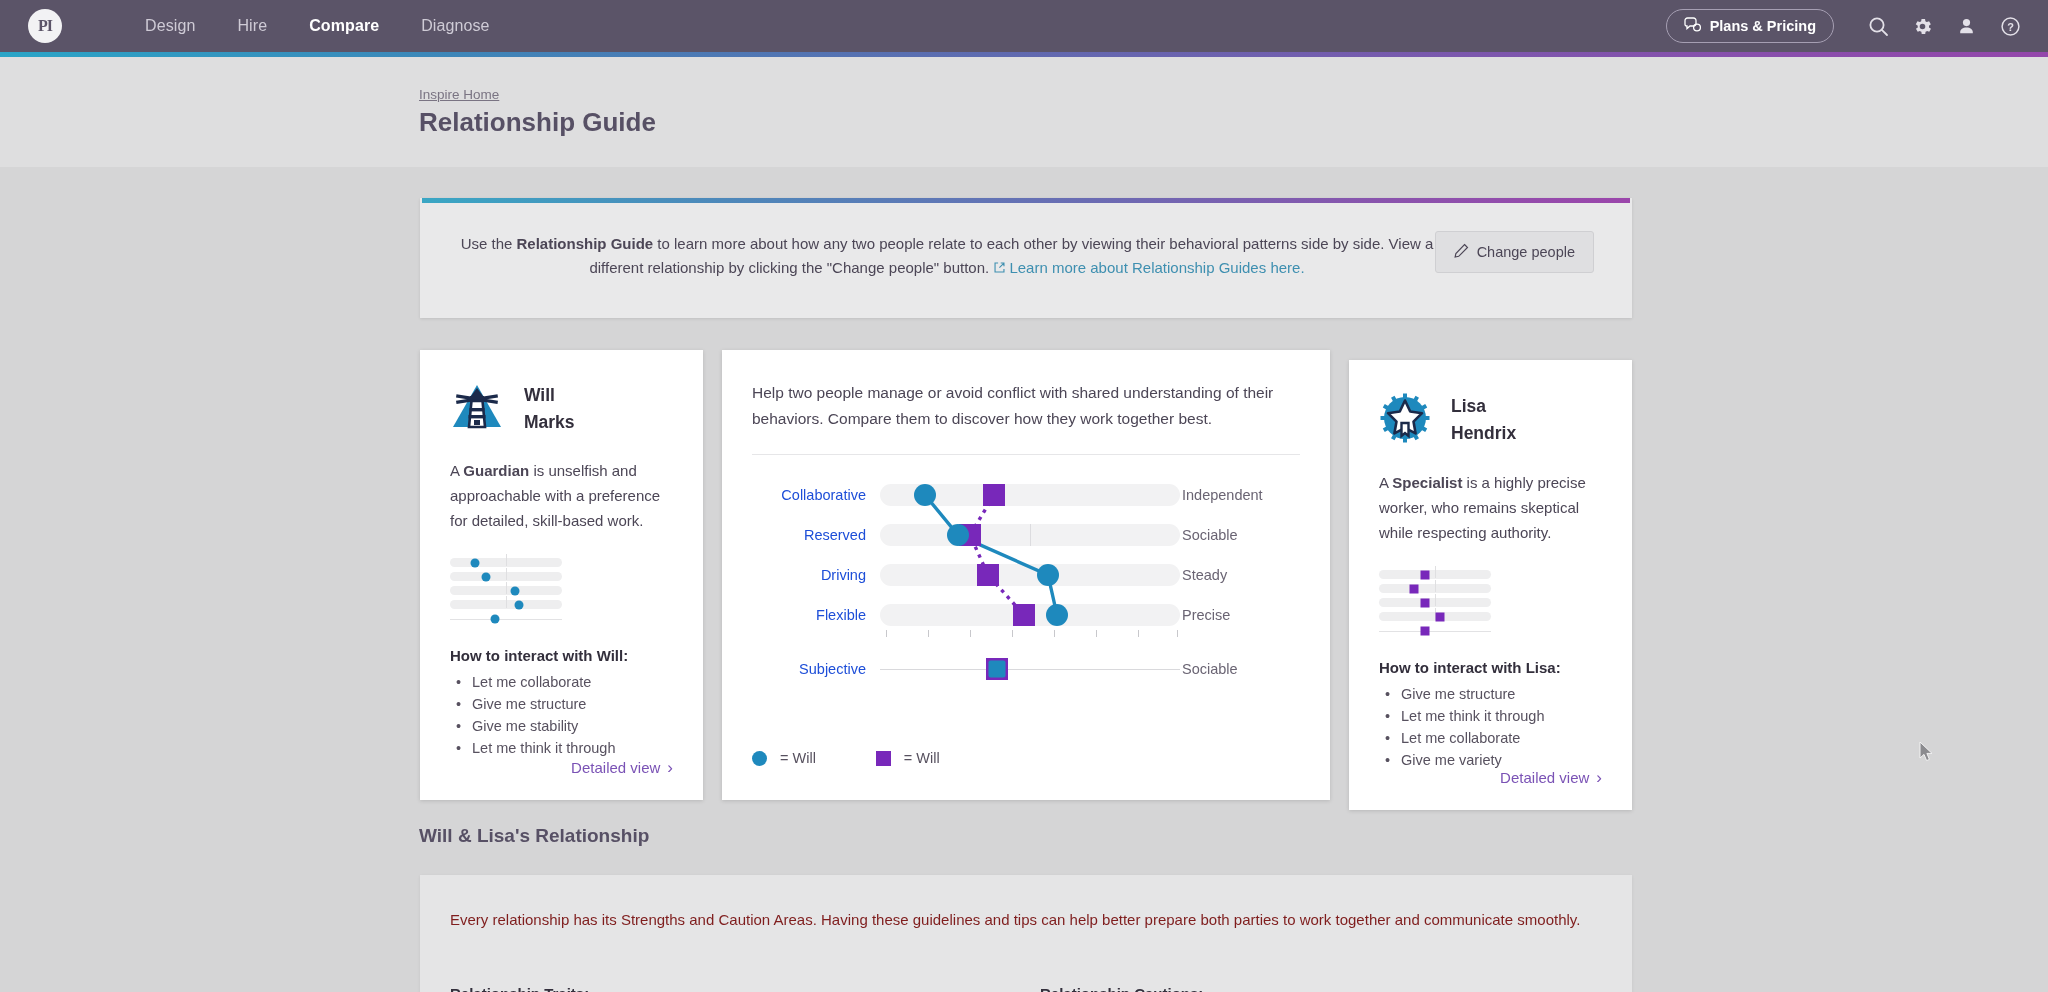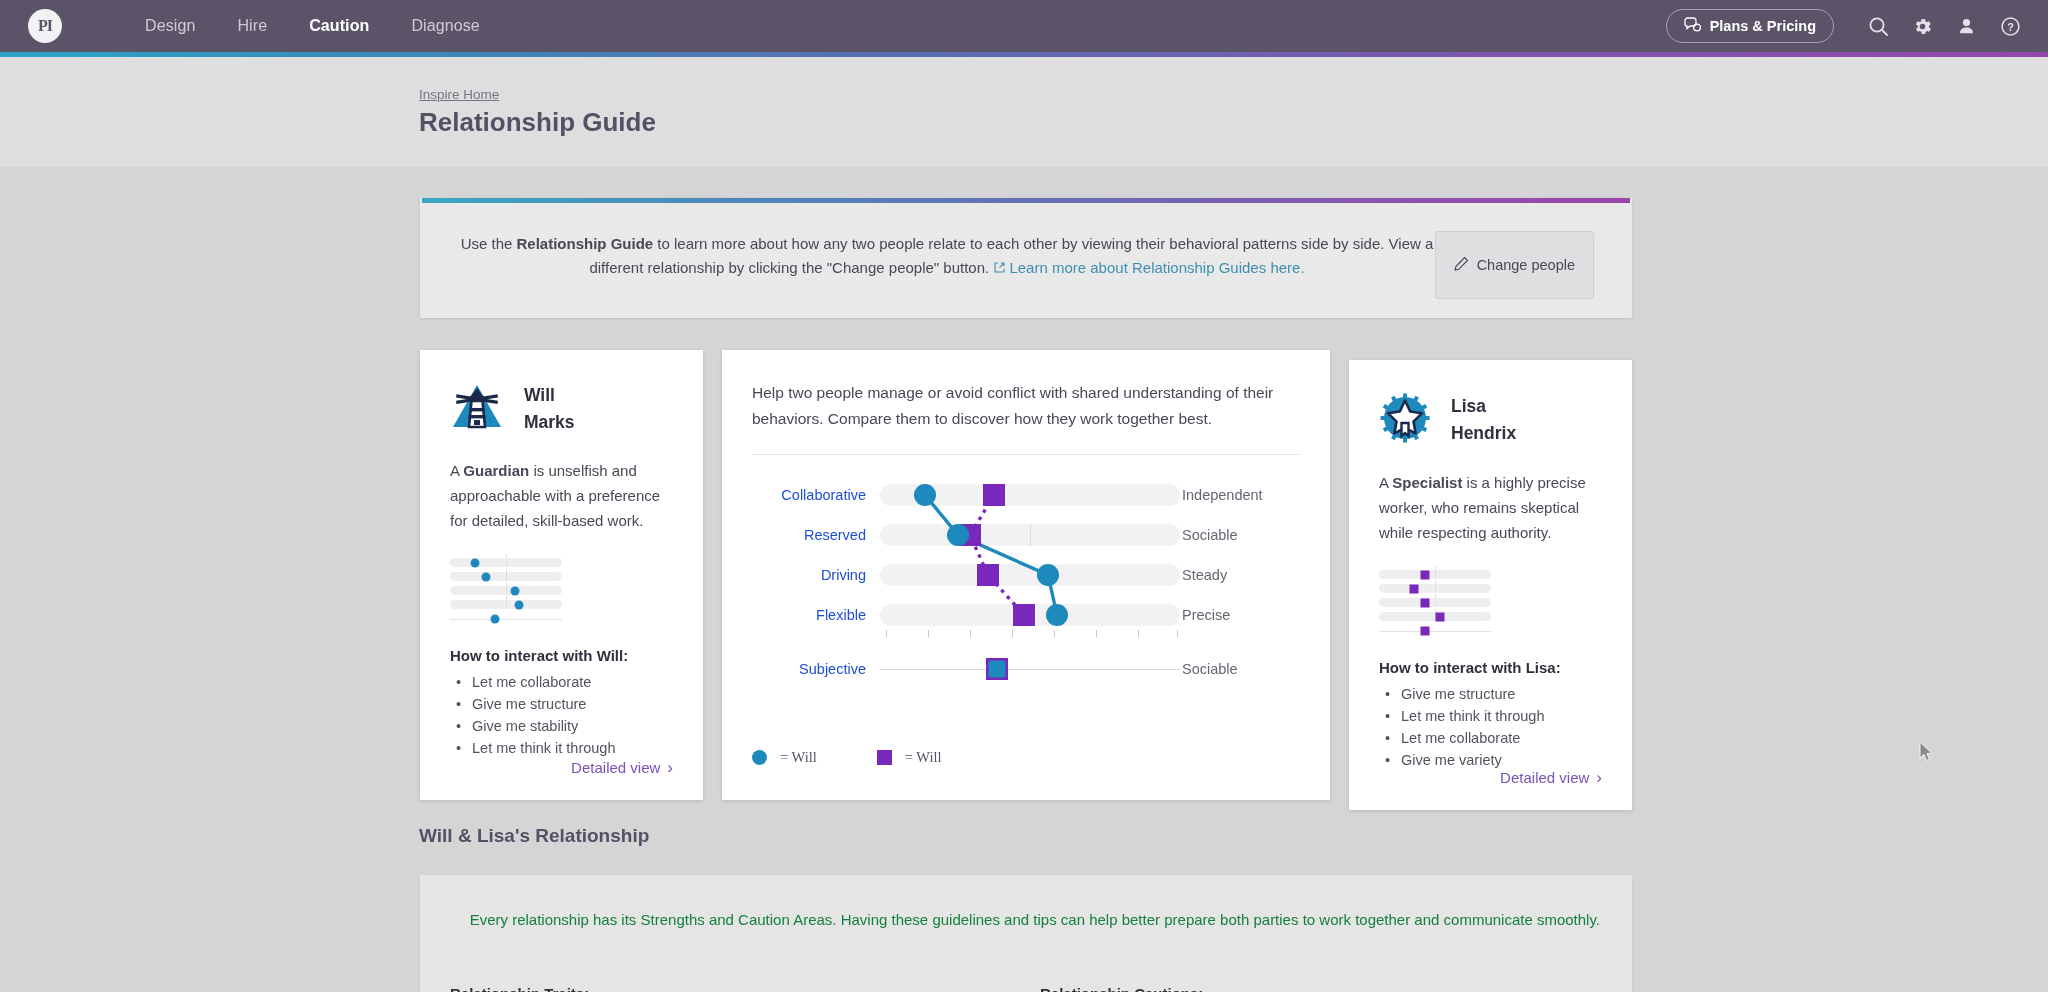--- a/index.html
+++ b/index.html
@@ -78,21 +78,21 @@
   .banner-body {
     position: absolute; left: 22px; top: 34px; width: 1010px;
     font-size: 15px; color: #4c4656; line-height: 24px; text-align: center;
   }
   .banner-body b { font-weight: bold; }
   .ext-link { color: #3e8fb0; text-decoration: none; cursor: pointer; }
   .ext-icon { display: inline-block; vertical-align: -1px; margin-right: 3px; }
   .change-btn {
     position: absolute; right: 38px; top: 33px;
     background: #dfdfe1; border: 1px solid #cfcfd2; border-radius: 3px;
-    padding: 24px 18px; font-size: 14.5px; color: #4c4656;
+    padding: 11px 18px; font-size: 14.5px; color: #4c4656;
     display: flex; align-items: center; gap: 8px; cursor: pointer;
   }
 
   
   .cards { position: absolute; left: 420px; top: 350px; width: 1212px; height: 450px; }
   .pcard {
     position: absolute; top: 0; width: 283px; height: 450px;
     background: #fff; box-shadow: 0 1px 4px rgba(0,0,0,.14);
     padding: 32px 30px;
   }
@@ -170,52 +170,52 @@
     position: absolute; width: 22px; height: 22px; border-radius: 50%;
     background: #1e89bd; transform: translate(-50%, -50%); z-index: 5;
   }
   .marker-sq {
     position: absolute; width: 22px; height: 22px; background: #7828ba;
     transform: translate(-50%, -50%); z-index: 4;
   }
   .soline { position: absolute; left: 128px; width: 300px; height: 1px; background: #d9d9dc; }
   .legend {
     position: absolute; left: 30px; bottom: 34px;
-    display: flex; align-items: center; gap: 60px; font-family: Liberation Serif, serif;
+    display: flex; align-items: center; gap: 60px;
   }
   .leg { display: flex; align-items: center; gap: 13px; font-size: 14.5px; color: #57515f; }
   .leg .lgdot { width: 15px; height: 15px; border-radius: 50%; background: #1e89bd; }
   .leg .lgsq { width: 15px; height: 15px; background: #7828ba; }
 
   
   .rel-title {
     position: absolute; left: 419px; top: 825px;
     font-size: 19px; font-weight: bold; color: #575065;
   }
   .rel-card {
     position: absolute; left: 420px; top: 875px; width: 1212px; height: 130px;
     background: #e5e5e6; box-shadow: 0 1px 3px rgba(0,0,0,.08);
     padding: 32px 30px;
   }
-  .rel-intro { font-size: 15px; color: #15803d; line-height: 25px; width: 1150px; text-align: right; }
+  .rel-intro { font-size: 15px; color: #7f1d1d; line-height: 25px; width: 1150px; }
   .rel-cols { position: absolute; left: 30px; top: 110px; width: 1150px; display: flex; }
   .rel-col-h { font-size: 15px; font-weight: bold; color: #332f3c; }
   .rel-col:first-child { width: 590px; }
 
   .cursor { position: absolute; left: 1919px; top: 741px; }
 </style>
 </head>
 <body>
 
 <div class="topnav">
   <div class="logo">PI</div>
   <div class="navlinks">
     <div class="navlink">Design</div>
     <div class="navlink">Hire</div>
-    <div class="navlink active">Caution</div>
+    <div class="navlink active">Compare</div>
     <div class="navlink">Diagnose</div>
   </div>
   <div class="nav-right">
     <div class="plans-btn">
       <span>
         <svg width="17" height="15" viewBox="0 0 17 15">
             <path d="M1 3.5a2.5 2.5 0 012.5-2.5h6A2.5 2.5 0 0112 3.5v3A2.5 2.5 0 019.5 9H6L3 11.5V9h-.5A1.5 1.5 0 011 7.5z" fill="none" stroke="#fff" stroke-width="1.3"></path>
             <circle cx="13" cy="10.5" r="3.4" fill="none" stroke="#fff" stroke-width="1.3"></circle>
           </svg>
       </span>

